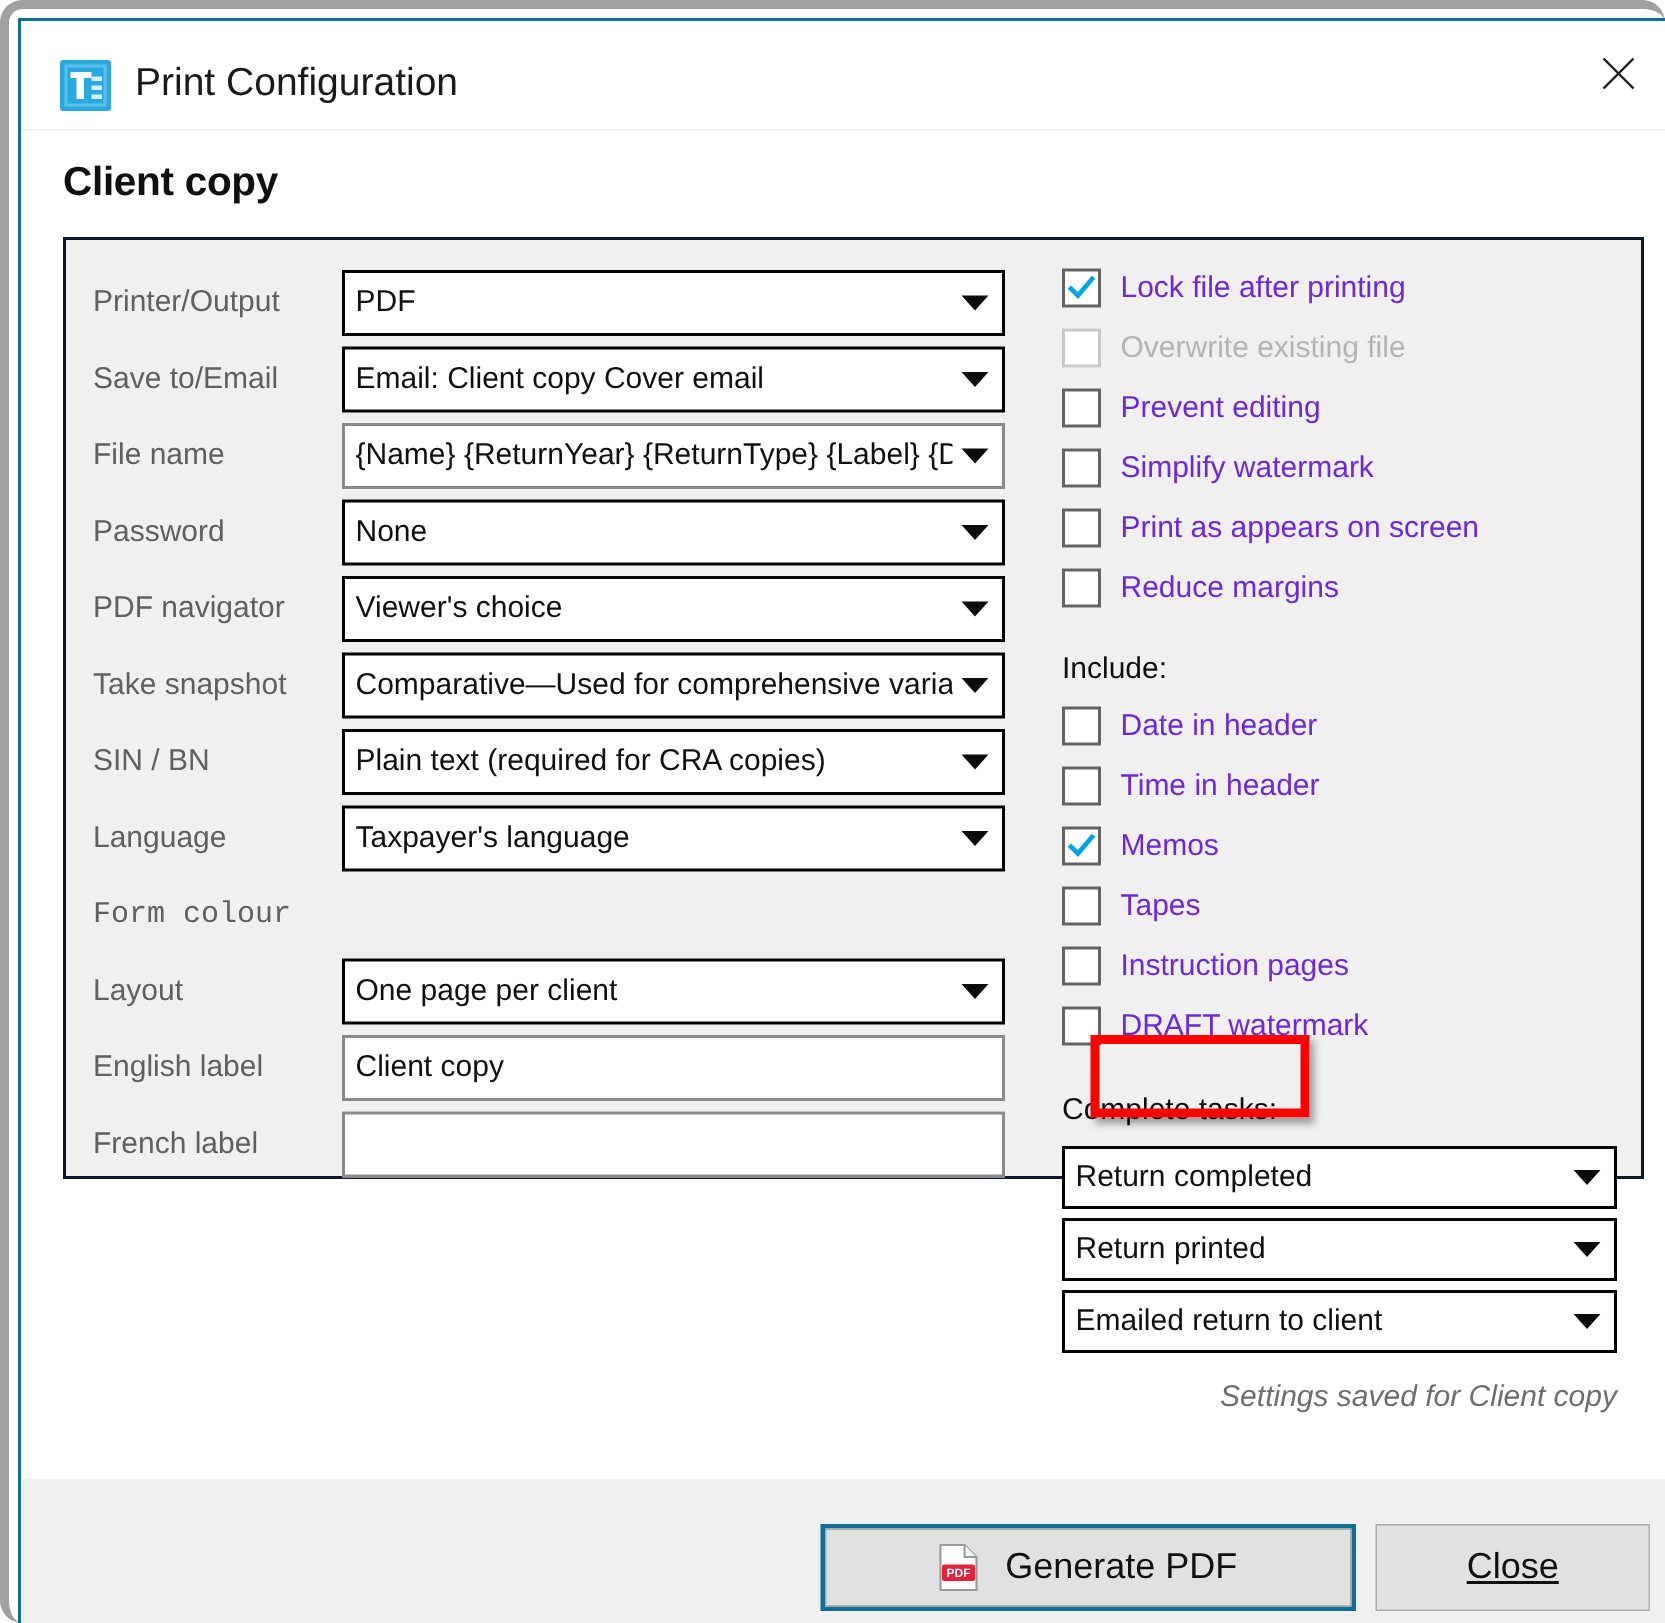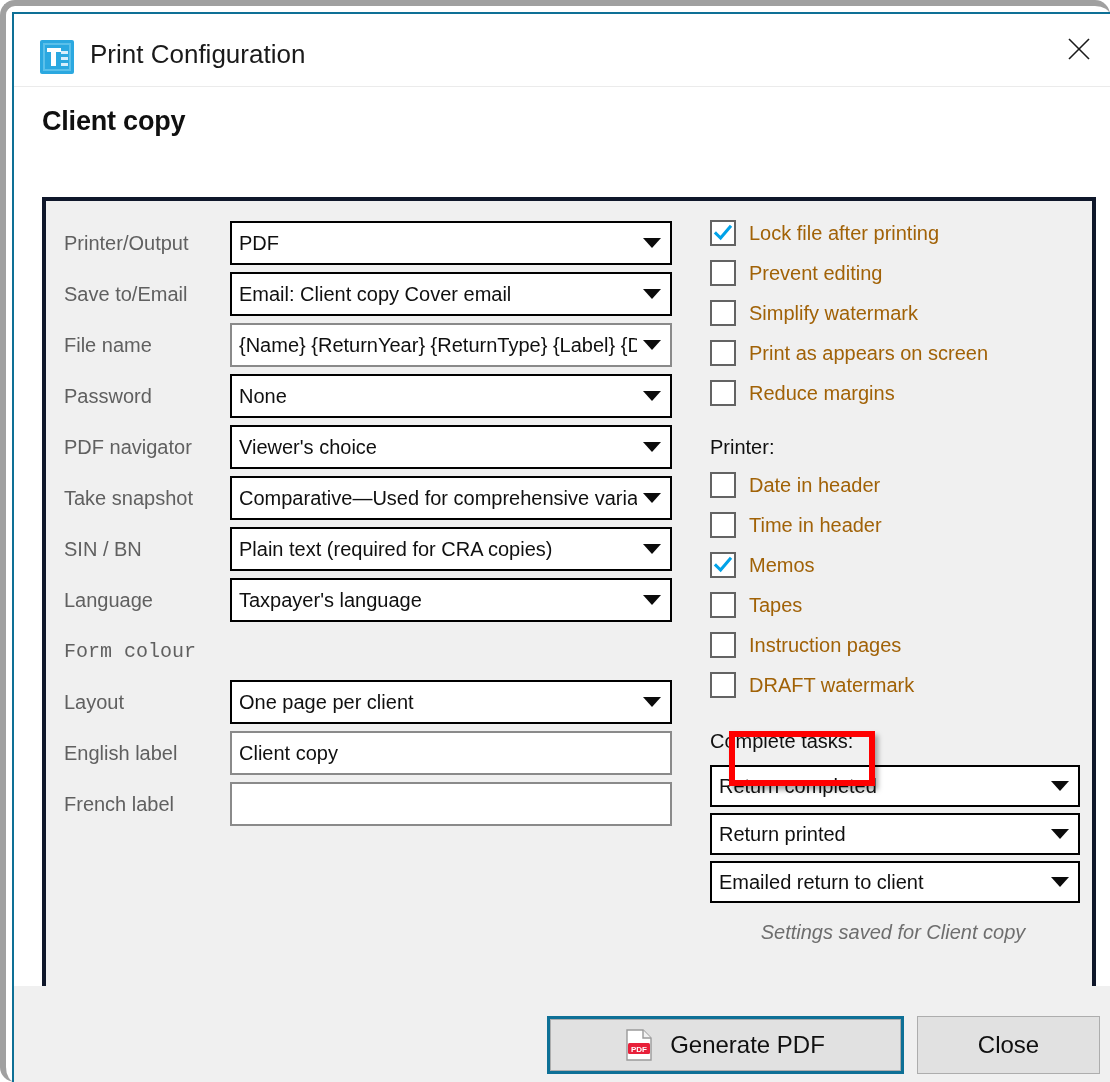--- a/index.html
+++ b/index.html
@@ -109,26 +109,25 @@
     font-weight: bold;
     color: #101010;
     letter-spacing: -0.2px;
   }
 
   
   #panel {
     position: absolute;
     left: 28px; top: 144px;
     width: 1054px;
-    height: 808px;
+    height: 628px;
     box-sizing: border-box;
     background: #f0f0f0;
-    border: 4px solid #0f172a;
+    border: 2px solid #0f172a;
     box-shadow: inset 0 0 0 1px #f0f0f0;
-    margin-top: 39px;
   }
 
   
   .form-row {
     position: absolute;
     left: 18px;
     width: 624px;
     height: 44px;
   }
   .form-label {
@@ -194,21 +193,21 @@
     box-sizing: border-box;
     border: 2px solid #636363;
     background: #ffffff;
     flex: 0 0 auto;
     margin-left: 4px;
   }
   .cb-box.disabled { border-color: #c8c8c8; }
   .cb-box svg { position: absolute; left: 1px; top: 1px; }
   .cb-label {
     font-size: 20px;
-    color: #a16207;
+    color: #6d28d9;
     margin-left: 13px;
     white-space: nowrap;
   }
   .cb-label.disabled { color: #b4b4b4; }
 
   .section-title {
     font-size: 20px;
     color: #101010;
     margin-left: 4px;
     height: 36px;
@@ -230,21 +229,21 @@
     position: absolute;
     left: 7px; top: 50%;
     transform: translateY(-50%);
     font-size: 20px;
     color: #101010;
     white-space: nowrap;
   }
   #saved-note {
     margin-top: 18px;
     width: 374px;
-    text-align: center;
+    text-align: right;
     font-size: 20px;
     font-style: italic;
     color: #6e6e6e;
   }
 
   
   #memos-highlight {
     position: absolute;
     left: 683px;
     top: 530px;
@@ -291,20 +290,21 @@
     border: 1px solid #adadad;
     display: flex;
     align-items: center;
     justify-content: center;
   }
   #close-dlg-btn {
     left: 903px;
     top: 30px;
     width: 183px;
     height: 58px;
+    text-decoration: underline;
   }
   #pdf-icon {
     position: relative;
     width: 26px; height: 32px;
     margin-right: 18px;
     flex: 0 0 auto;
   }
 </style>
 </head>
 <body>
@@ -419,38 +419,42 @@
         <div id="option-checkboxes">
             <div class="cb-row">
               <div class="cb-box">
                 <svg width="20" height="20" viewBox="0 0 20 20" aria-hidden="true">
                   <path d="M3 10.5 L7.6 15 L17 4" fill="none" stroke="#00a2e8" stroke-width="3.1" stroke-linecap="square" stroke-linejoin="miter"></path>
                 </svg>
               </div>
               <span class="cb-label">Lock file after printing</span>
             </div>
             <div class="cb-row">
+              <div class="cb-box disabled"></div>
+              <span class="cb-label disabled">Overwrite existing file</span>
+            </div>
+            <div class="cb-row">
               <div class="cb-box"></div>
               <span class="cb-label">Prevent editing</span>
             </div>
             <div class="cb-row">
               <div class="cb-box"></div>
               <span class="cb-label">Simplify watermark</span>
             </div>
             <div class="cb-row">
               <div class="cb-box"></div>
               <span class="cb-label">Print as appears on screen</span>
             </div>
             <div class="cb-row">
               <div class="cb-box"></div>
               <span class="cb-label">Reduce margins</span>
             </div>
           </div>
 
-        <div class="section-title" style="margin-top:16px;">Printer:</div>
+        <div class="section-title" style="margin-top:16px;">Include:</div>
         <div id="include-checkboxes">
             <div class="cb-row">
               <div class="cb-box"></div>
               <span class="cb-label">Date in header</span>
             </div>
             <div class="cb-row">
               <div class="cb-box"></div>
               <span class="cb-label">Time in header</span>
             </div>
             <div class="cb-row">

